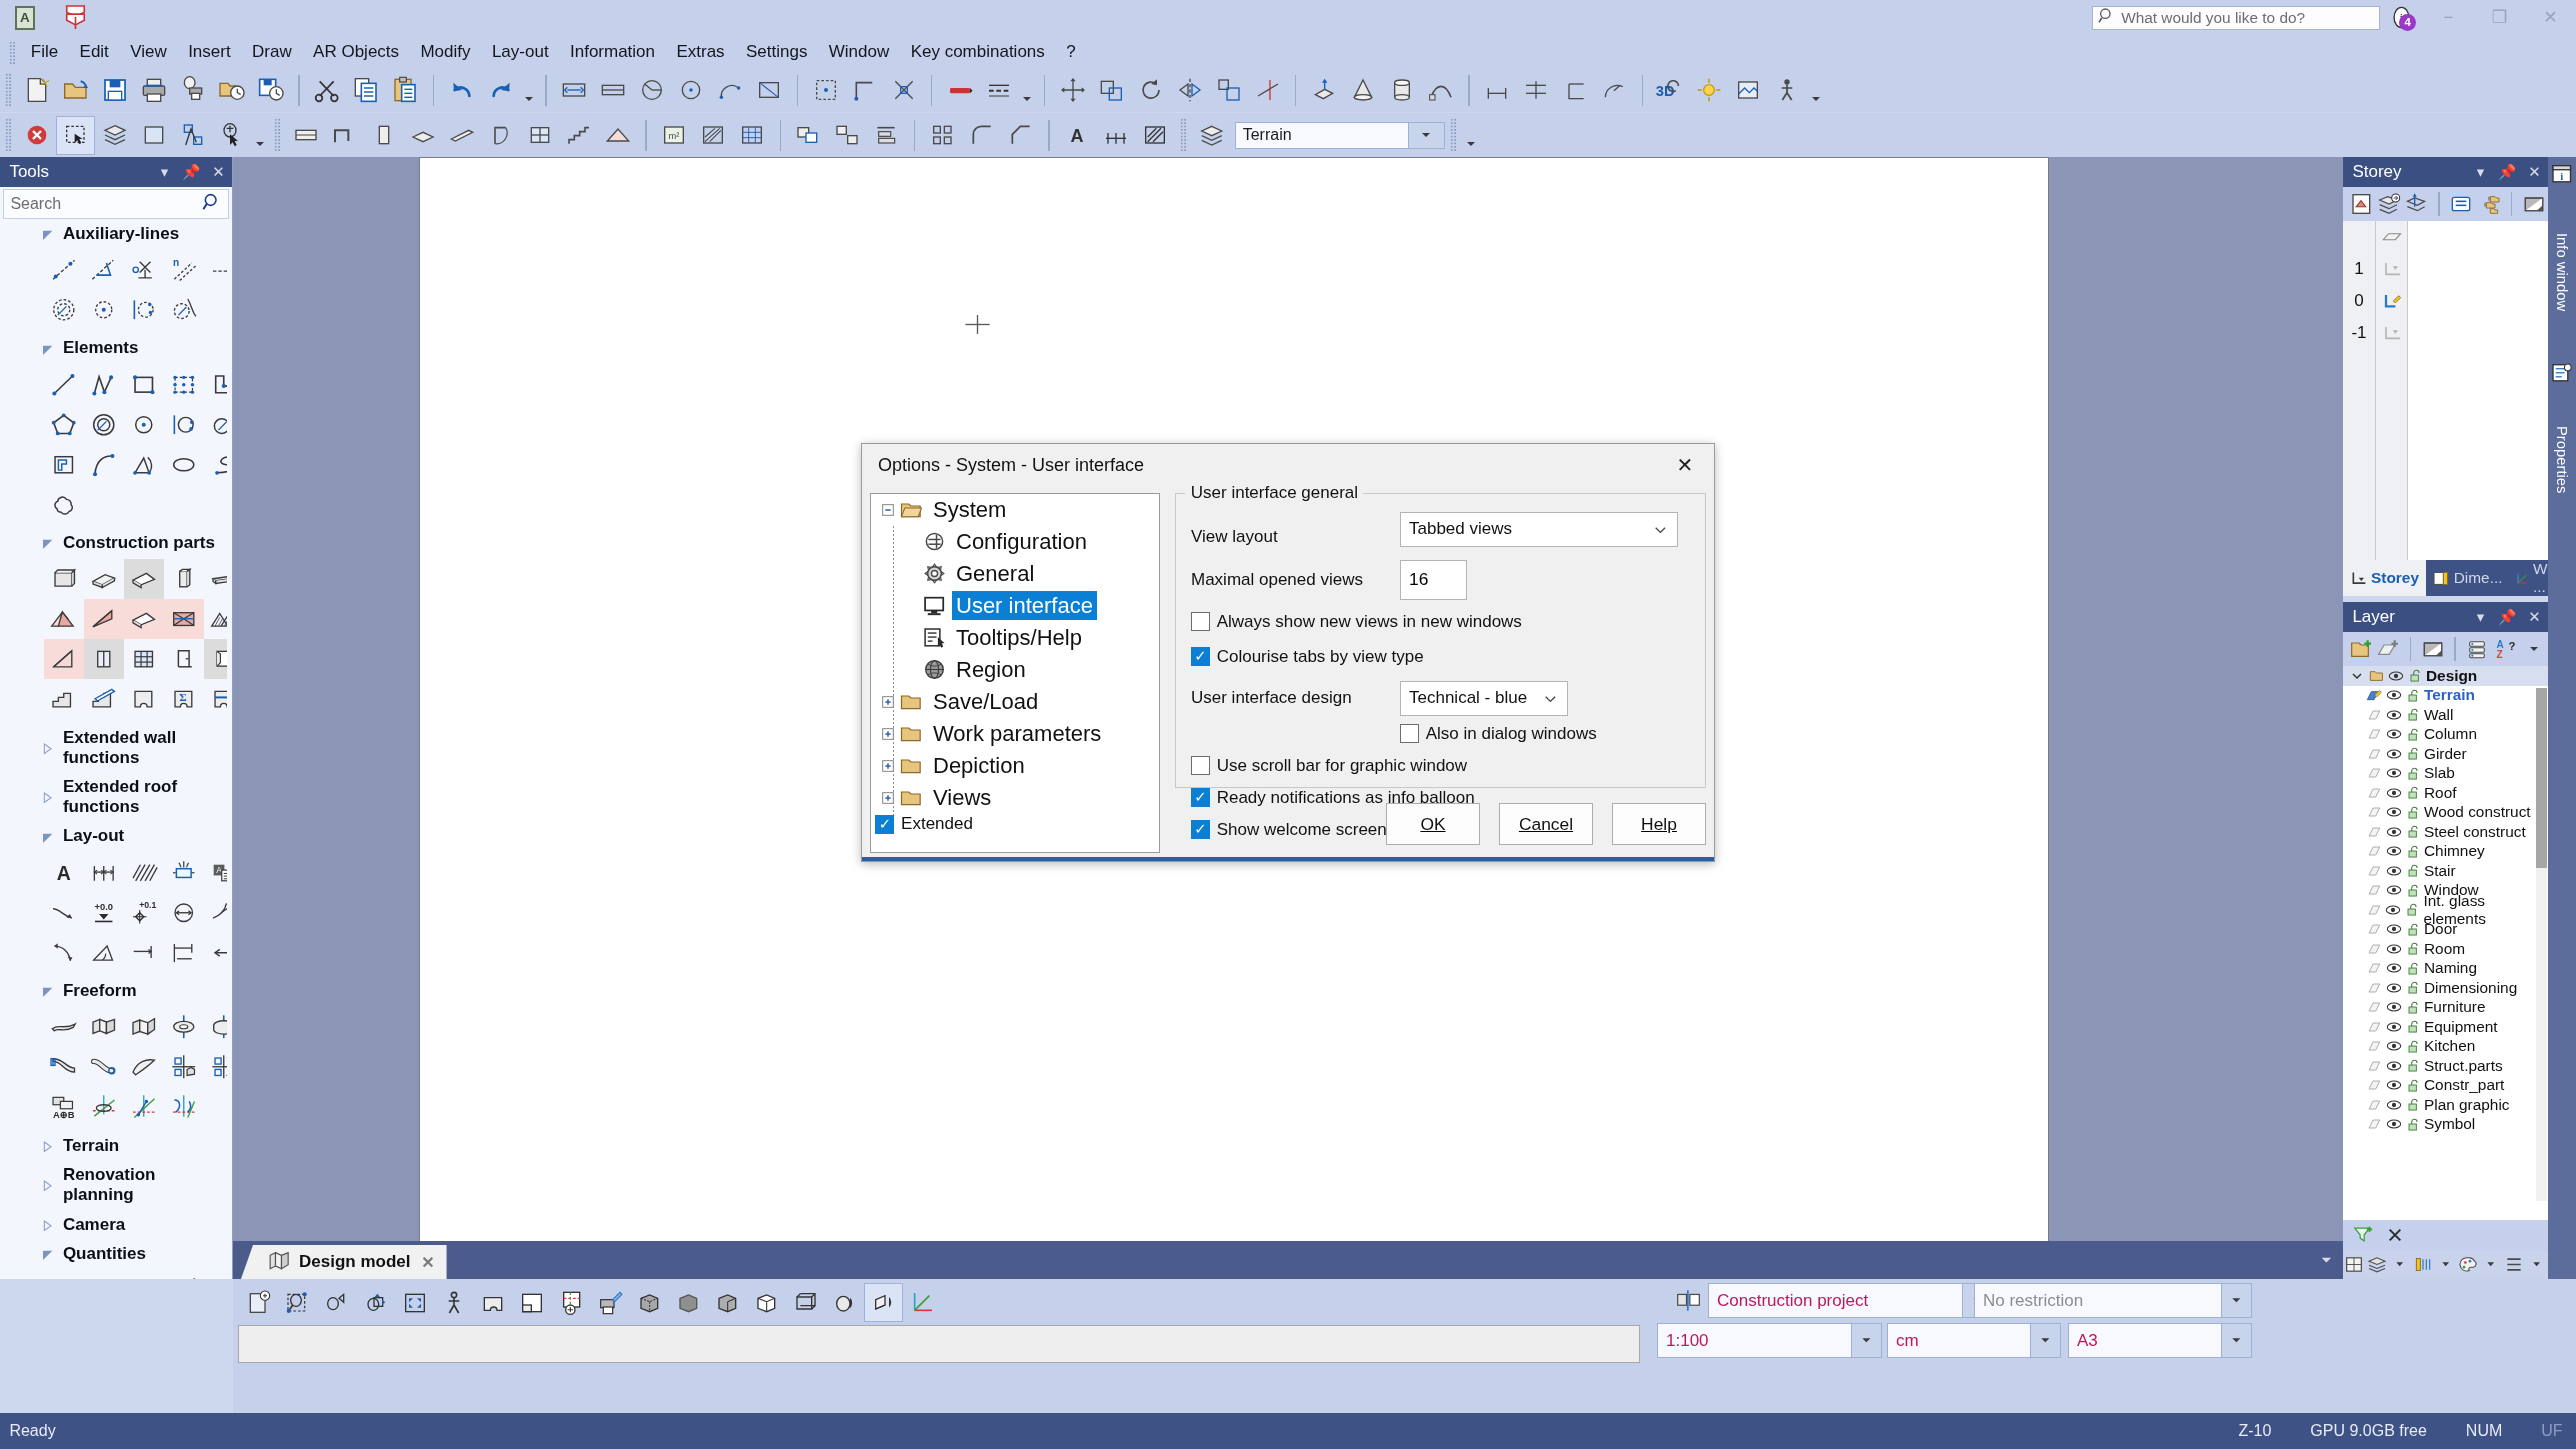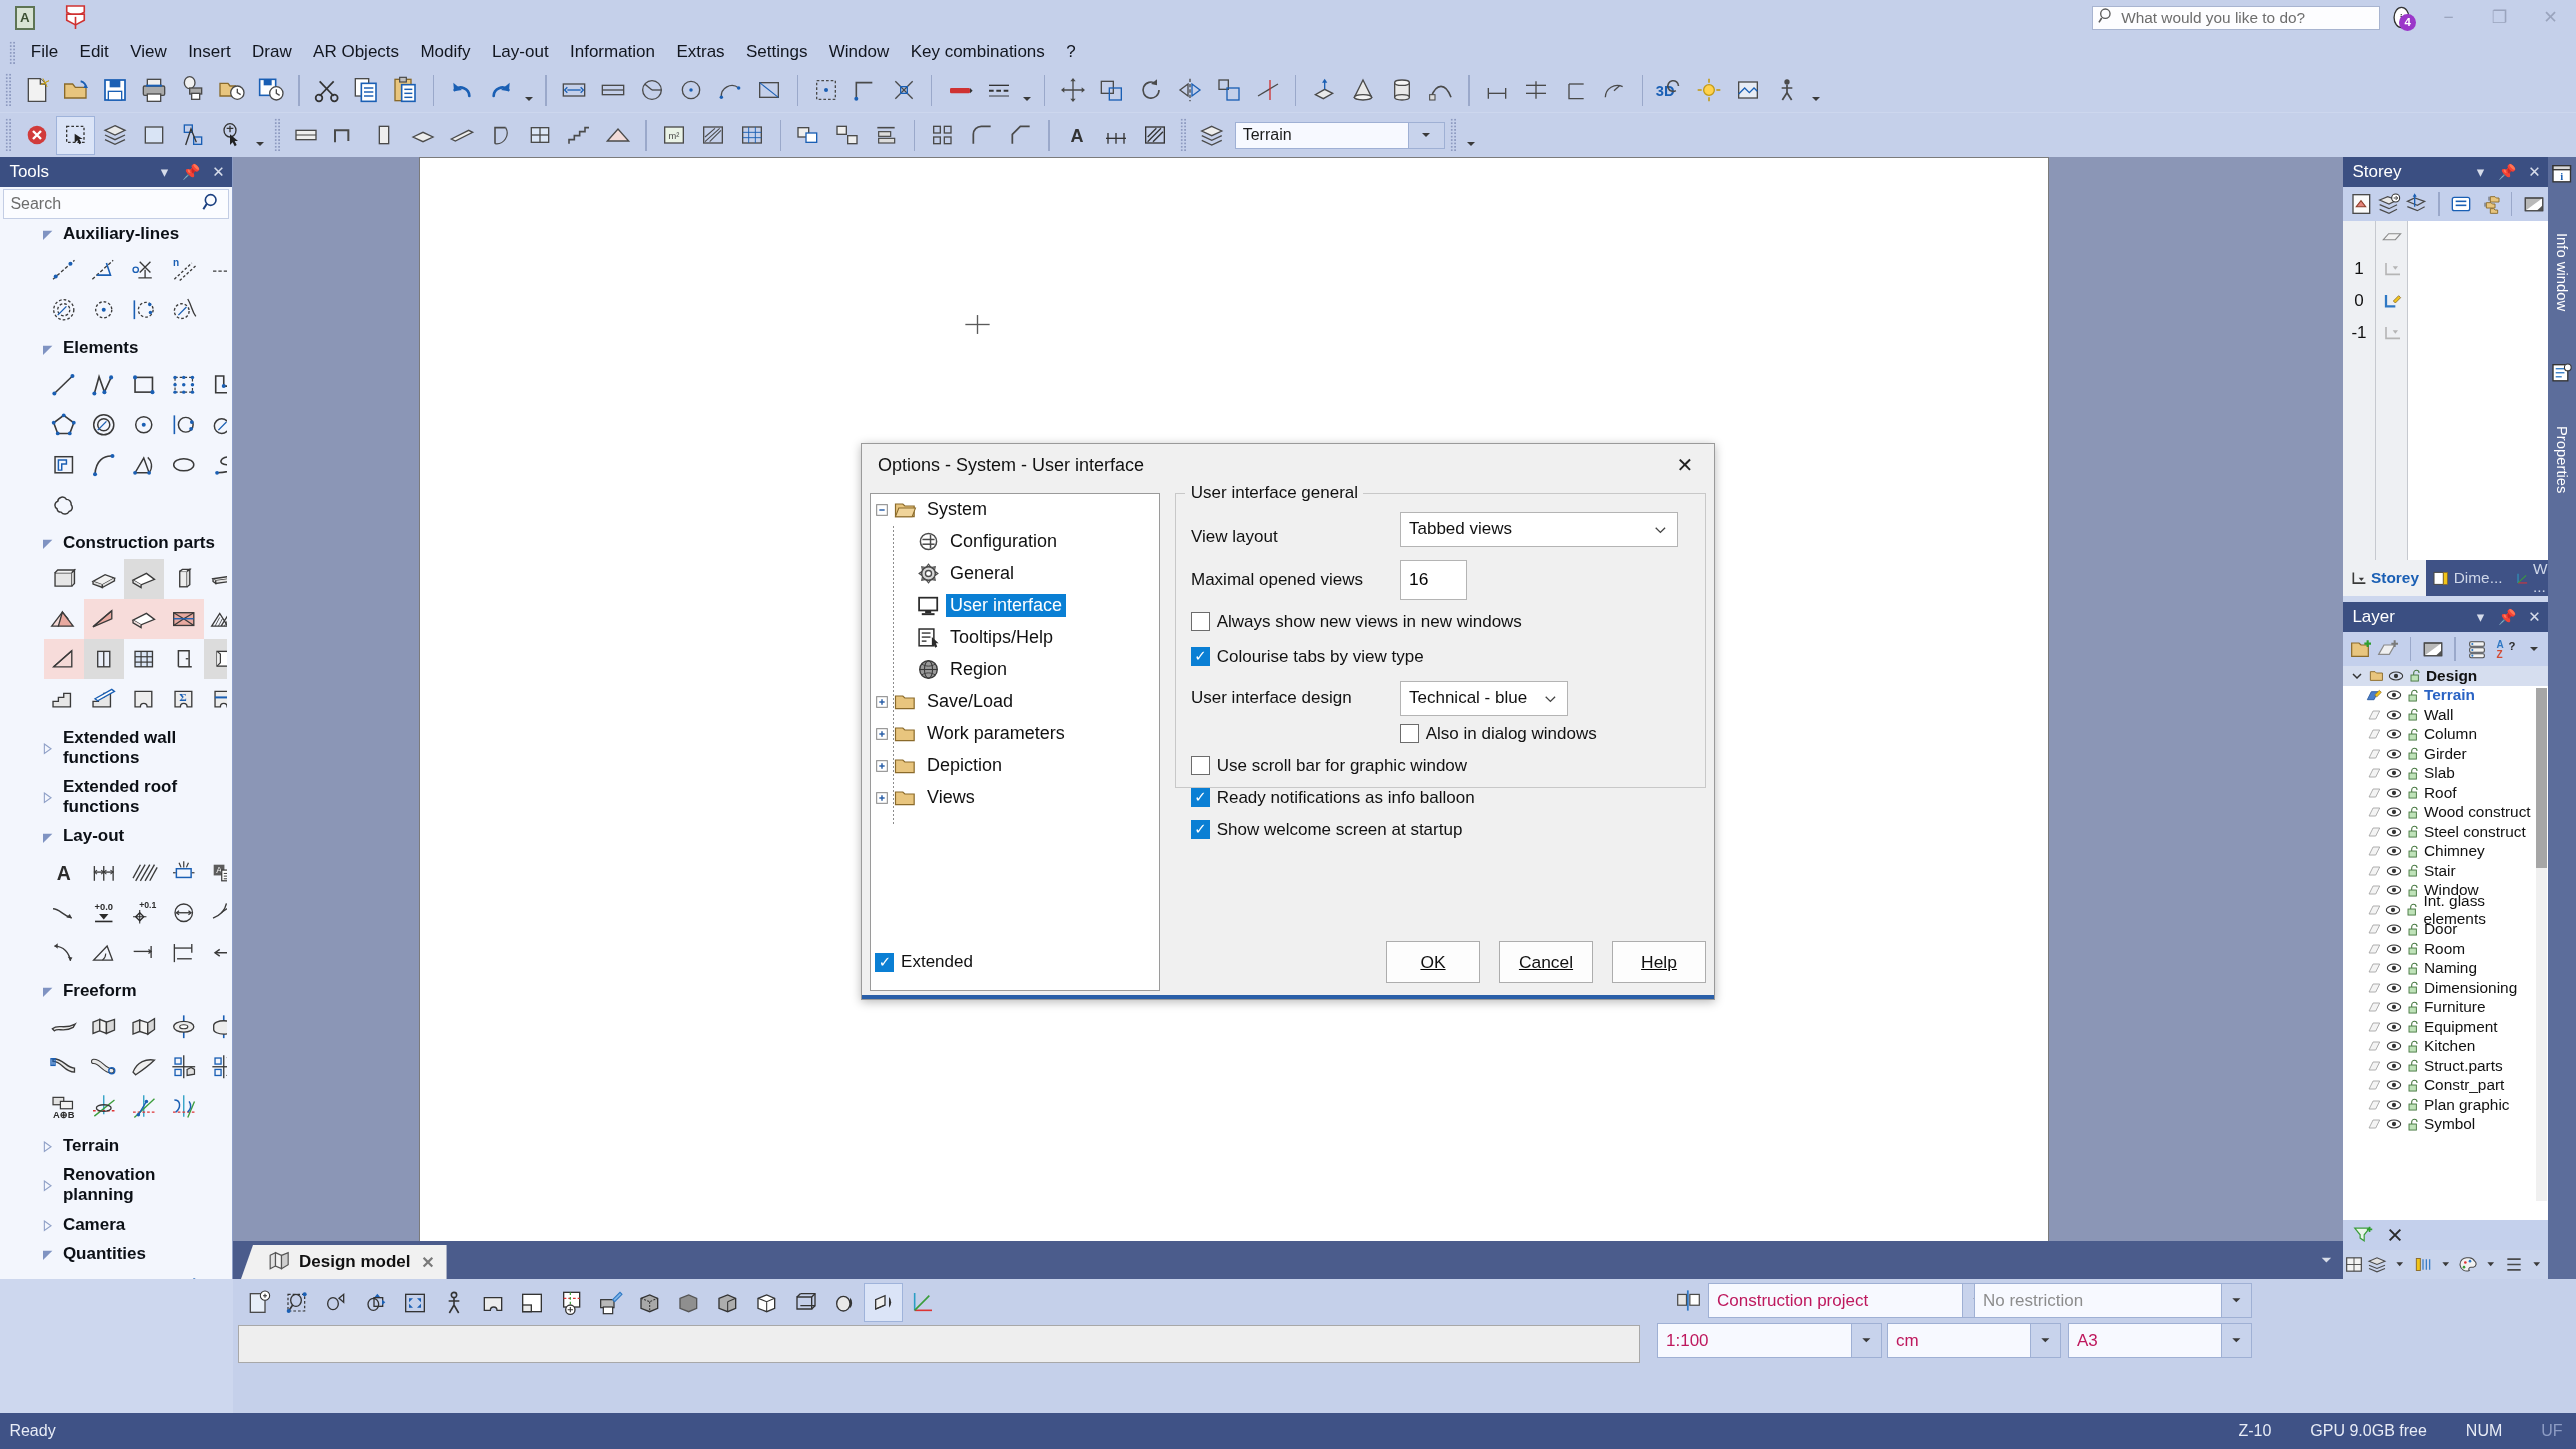--- a/index.html
+++ b/index.html
@@ -144,28 +144,28 @@
 
   
   .vstrip{ position:absolute; right:0; top:157px; width:28px; bottom:170px; background:#5c6d9b; }
   .vitem{ position:absolute; left:0; width:28px; color:#fff; font-size:14.8px;
           writing-mode:vertical-rl; text-orientation:mixed; display:flex; align-items:center; justify-content:center;}
   .vicon{ position:absolute; left:2.7px; width:23px;height:23px; display:flex;align-items:center;justify-content:center;}
 
   
   .overlay{ position:absolute; inset:0; }
   .dialog{
-    position:absolute; left:861px; top:443px; width:854px; height:557px;
+    position:absolute; left:861px; top:443px; width:854px; height:419px;
     background:#f0f0f0; border:0.7px solid #9a9a9a; box-shadow:0 2px 9.4px rgba(0,0,0,.28);
   }
   .dlg-title{ height:42px; display:flex; align-items:center; padding-left:16px; font-size:18px; color:#111; background:#f0f0f0;}
   .dlg-close{ margin-left:auto; width:58px;height:42px;display:flex;align-items:center;justify-content:center;font-size:20px;color:#222;}
   .dlg-body{ position:absolute; left:0; top:42px; right:0; bottom:0; }
   .tree{ position:absolute; left:8px; top:6.7px; width:290px; bottom:8px; background:#fff; border:0.7px solid #9a9a9a; }
-  .tnode{ display:flex; align-items:center; height:32px; padding-left:1px; font-size:18px; color:#111; }
+  .tnode{ display:flex; align-items:center; height:32px; padding-left:7px; font-size:22px; color:#111; }
   .tnode .exp{ width:20px;height:20px;display:flex;align-items:center;justify-content:center;flex:0 0 auto; }
   .tnode .tico{ width:27px;height:24px;display:flex;align-items:center;justify-content:center;flex:0 0 auto;margin-right:4px;}
   .tnode .tlabel{ padding:1.3px 4px; }
   .tnode.sel .tlabel{ background:#0a7fd4; color:#fff; }
   .vline{ position:absolute; left:22px; top:32px; width:0.7px; height:298px;
     background-image:linear-gradient(to bottom, #8c8c8c 50%, transparent 50%); background-size:0.7px 4px;}
 
   .settings{ position:absolute; left:313px; top:6.7px; right:8px; height:295px; }
   .fieldset{ position:absolute; inset:0; border:0.7px solid #c8c8c8; }
   .legend{ position:absolute; left:9.4px; top:-10.7px; background:#f0f0f0; padding:0 5.4px; font-size:17px; color:#111;}

